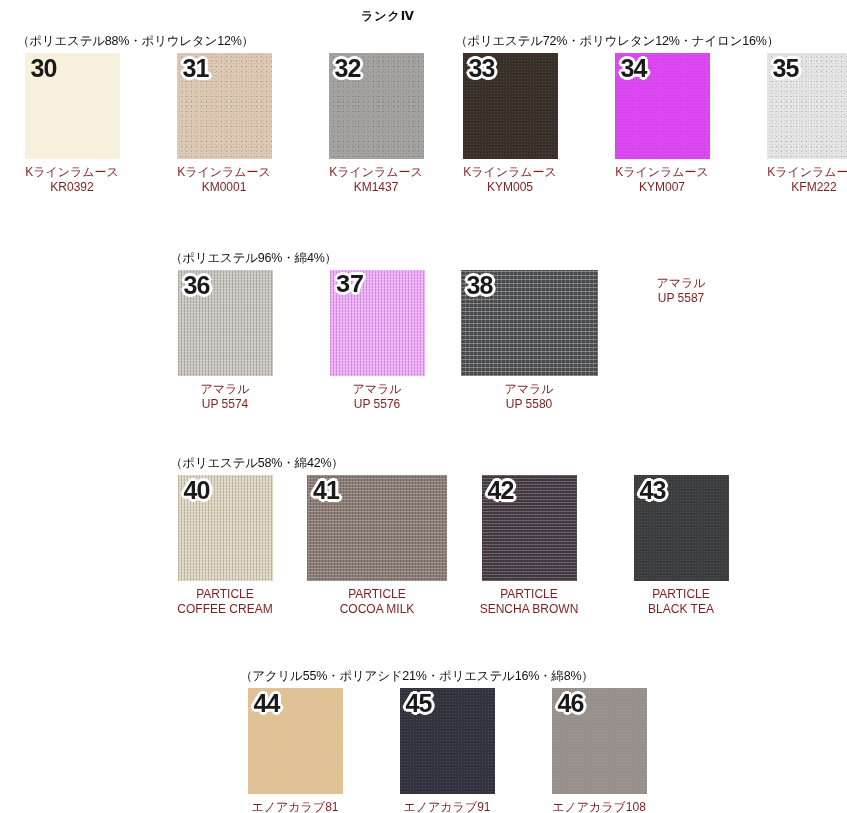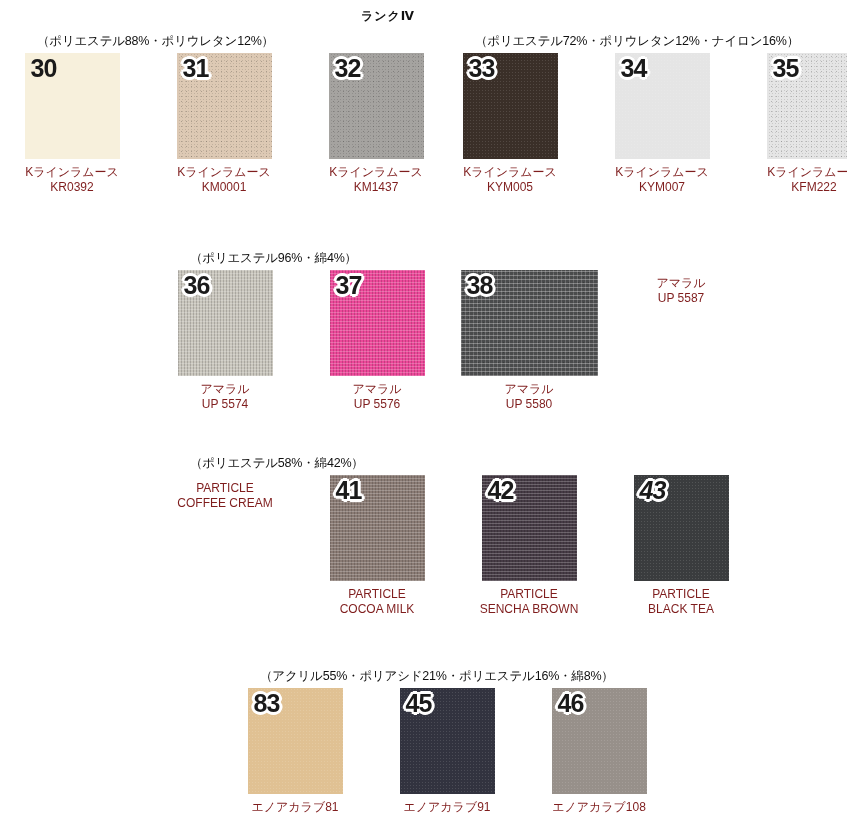--- a/index.html
+++ b/index.html
@@ -39,21 +39,20 @@
     position: absolute;
   }
   .group-composition {
     position: absolute;
     top: 0;
     left: 0;
     white-space: nowrap;
     font-size: 12.5px;
     letter-spacing: -0.2px;
     color: #111111;
-    margin-left: 20px;
   }
   .swatch-strip {
     position: absolute;
     top: 20px;
     left: 0;
     display: flex;
   }
 
   
   .swatch-cell {
@@ -194,21 +193,21 @@
             <div class="swatch-chip" style="background-color: rgb(58, 47, 40); text-align: center;">
               <div class="tex tex-smooth"></div>
               <div class="swatch-number outlined">33</div>
             </div>
             <div class="swatch-caption">
               <span class="caption-line">Kラインラムース</span>
               <span class="caption-line">KYM005</span>
             </div>
           </div>
           <div class="swatch-cell">
-            <div class="swatch-chip" style="background-color: #e5e5e5;">
+            <div class="swatch-chip" style="background-color: #d946ef;">
               <div class="tex tex-smooth"></div>
               <div class="swatch-number outlined">34</div>
             </div>
             <div class="swatch-caption">
               <span class="caption-line">Kラインラムース</span>
               <span class="caption-line">KYM007</span>
             </div>
           </div>
           <div class="swatch-cell">
             <div class="swatch-chip" style="background-color: #e5e5e5;">
@@ -229,21 +228,21 @@
             <div class="swatch-chip" style="background-color: rgb(201, 198, 189); text-align: center;">
               <div class="tex tex-weave"></div>
               <div class="swatch-number outlined">36</div>
             </div>
             <div class="swatch-caption">
               <span class="caption-line">アマラル</span>
               <span class="caption-line">UP 5574</span>
             </div>
           </div>
           <div class="swatch-cell">
-            <div class="swatch-chip" style="background-color: #ec4899;">
+            <div class="swatch-chip" style="background-color: #f0abfc; font-family: Liberation Mono, monospace;">
               <div class="tex tex-weave"></div>
               <div class="swatch-number outlined">37</div>
             </div>
             <div class="swatch-caption">
               <span class="caption-line">アマラル</span>
               <span class="caption-line">UP 5576</span>
             </div>
           </div>
           <div class="swatch-cell">
             <div class="swatch-chip" style="background-color: rgb(74, 75, 76); padding-left: 42px;">
@@ -260,64 +259,68 @@
               <span class="caption-line">アマラル</span>
               <span class="caption-line">UP 5587</span>
             </div>
           </div>
         </div>
       </div>
       <div class="group" style="left: 170px; top: 455px;">
         <div class="group-composition">（ポリエステル58%・綿42%）</div>
         <div class="swatch-strip">
           <div class="swatch-cell">
+            <div class="swatch-chip" style="background-color: rgb(221, 213, 192);">
+              <div class="tex tex-weave"></div>
+              <div class="swatch-number outlined">40</div>
+            </div>
             <div class="swatch-caption">
               <span class="caption-line">PARTICLE</span>
               <span class="caption-line">COFFEE CREAM</span>
             </div>
           </div>
           <div class="swatch-cell">
-            <div class="swatch-chip" style="background-color: rgb(138, 123, 116);">
+            <div class="swatch-chip" style="background-color: rgb(138, 123, 116); padding-left: 45px;">
               <div class="tex tex-weave"></div>
               <div class="swatch-number outlined">41</div>
             </div>
             <div class="swatch-caption">
               <span class="caption-line">PARTICLE</span>
               <span class="caption-line">COCOA MILK</span>
             </div>
           </div>
           <div class="swatch-cell">
             <div class="swatch-chip" style="background-color: rgb(70, 59, 69);">
               <div class="tex tex-weave"></div>
               <div class="swatch-number outlined">42</div>
             </div>
             <div class="swatch-caption">
               <span class="caption-line">PARTICLE</span>
               <span class="caption-line">SENCHA BROWN</span>
             </div>
           </div>
           <div class="swatch-cell">
-            <div class="swatch-chip" style="background-color: rgb(58, 60, 62); font-style: italic;">
+            <div class="swatch-chip" style="background-color: rgb(58, 60, 62);">
               <div class="tex tex-smooth"></div>
               <div class="swatch-number outlined">43</div>
             </div>
             <div class="swatch-caption">
               <span class="caption-line">PARTICLE</span>
               <span class="caption-line">BLACK TEA</span>
             </div>
           </div>
         </div>
       </div>
       <div class="group" style="left: 240px; top: 668px;">
         <div class="group-composition">（アクリル55%・ポリアシド21%・ポリエステル16%・綿8%）</div>
         <div class="swatch-strip">
           <div class="swatch-cell">
             <div class="swatch-chip" style="background-color: rgb(224, 193, 147);">
               <div class="tex tex-smooth"></div>
-              <div class="swatch-number outlined">83</div>
+              <div class="swatch-number outlined">44</div>
             </div>
             <div class="swatch-caption">
               <span class="caption-line">エノアカラブ81</span>
             </div>
           </div>
           <div class="swatch-cell">
             <div class="swatch-chip" style="background-color: rgb(50, 51, 63);">
               <div class="tex tex-smooth"></div>
               <div class="swatch-number outlined">45</div>
             </div>

